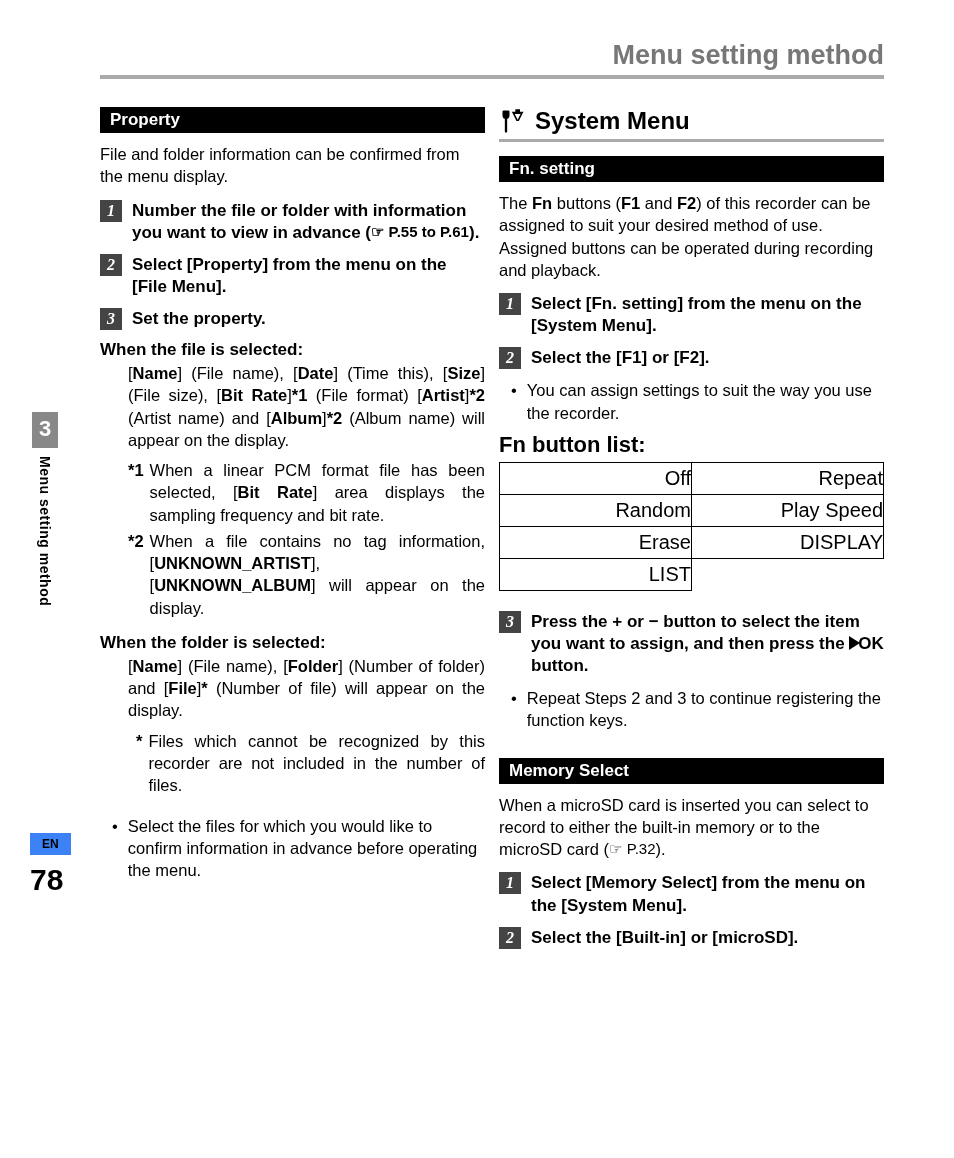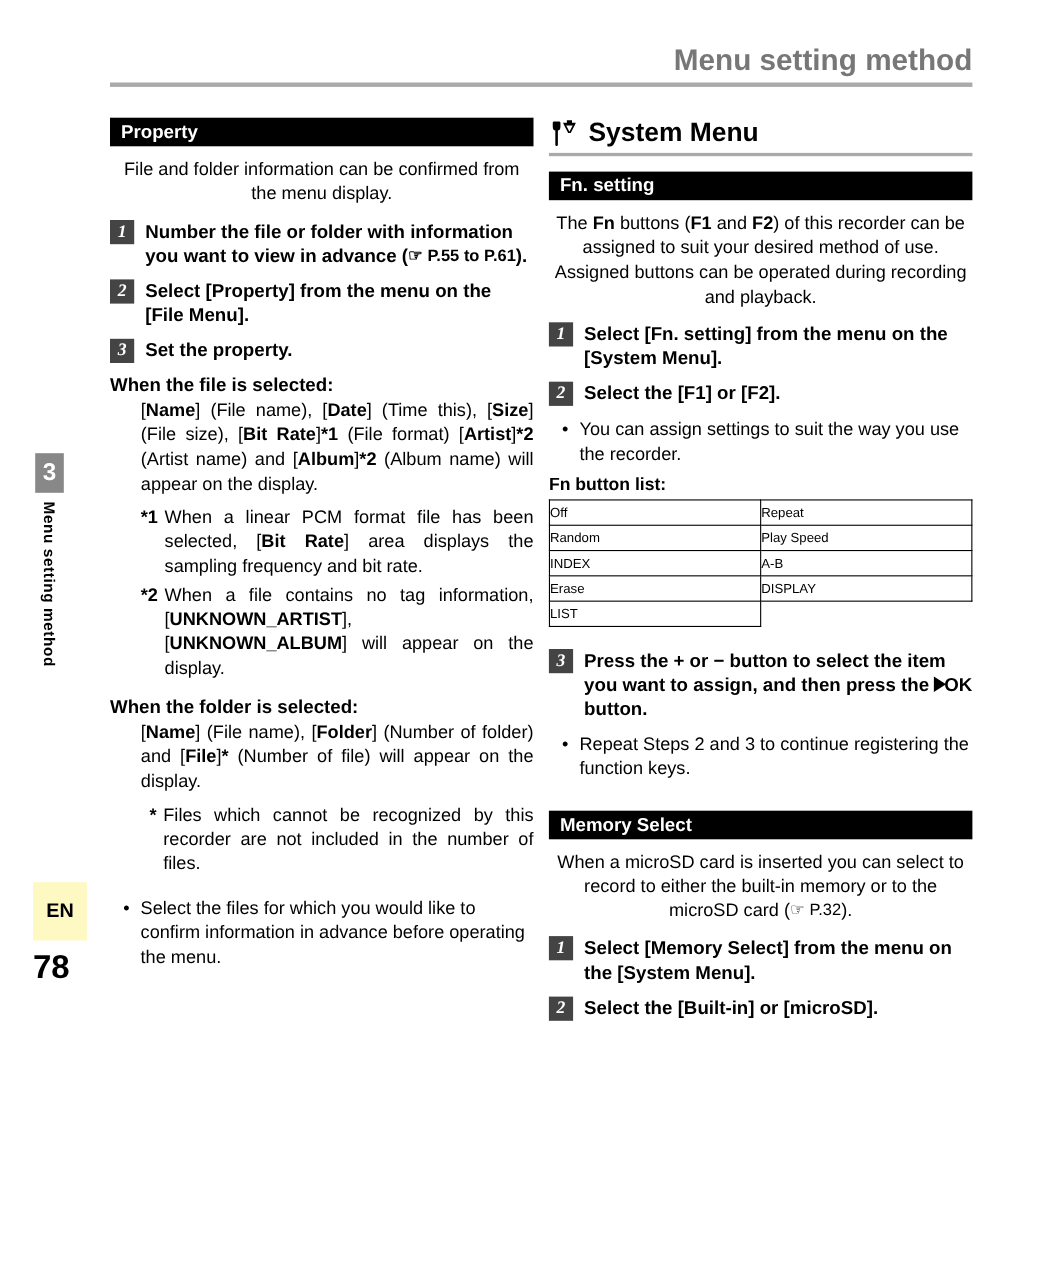--- a/index.html
+++ b/index.html
@@ -40,21 +40,20 @@
     color: #fff;
     font-weight: 700;
     font-size: 17px;
     padding: 3px 10px;
     margin-bottom: 10px;
   }
   .body-text {
     font-size: 16.5px;
     line-height: 1.35;
     margin-bottom: 12px;
-    text-align: center;
   }
   .step {
     display: flex;
     gap: 10px;
     margin-bottom: 10px;
   }
   .step-num {
     flex-shrink: 0;
     width: 22px;
     height: 22px;
@@ -108,38 +107,38 @@
     gap: 8px;
     font-weight: 800;
     font-size: 24px;
     border-bottom: 3px solid #aaa;
     padding-bottom: 4px;
     margin-bottom: 14px;
   }
   .section-title svg { width: 28px; height: 28px; }
   .fn-heading {
     font-weight: 800;
-    font-size: 16px;
+    font-size: 22px;
     margin: 8px 0 4px 0;
   }
   .fn-desc {
     font-size: 16.5px;
     line-height: 1.35;
     margin-left: 18px;
     margin-bottom: 12px;
   }
   table.fn-table {
     border-collapse: collapse;
     width: 100%;
     margin-bottom: 20px;
   }
   table.fn-table td {
     border: 1px solid #000;
-    text-align: left;
-    font-size: 12px;
+    text-align: right;
+    font-size: 20px;
     padding: 4px 0;
     width: 50%;
   }
   table.fn-table td.noborder { border: none; }
   .play-tri {
     display: inline-block;
     width: 0; height: 0;
     border-left: 11px solid #000;
     border-top: 7px solid transparent;
     border-bottom: 7px solid transparent;
@@ -167,24 +166,24 @@
     font-weight: 700;
     font-size: 14px;
     margin-top: 8px;
     margin-left: 5px;
     letter-spacing: 0.5px;
   }
   .lang-badge {
     position: absolute;
     left: 30px;
     bottom: 62px;
-    background: #fef9c3;
+    background: #3b82f6;
     font-weight: 800;
-    font-size: 18px;
-    padding: 16px 12px;
+    font-size: 12px;
+    padding: 4px 12px;
   }
   .page-num {
     position: absolute;
     left: 30px;
     bottom: 20px;
     font-weight: 700;
     font-size: 30px;
   }
   b { font-weight: 800; }
 </style>
@@ -285,24 +284,20 @@
         <tbody>
             <tr>
               <td>Off</td>
               <td>Repeat</td>
             </tr>
         <tr>
               <td>Random</td>
               <td>Play Speed</td>
             </tr>
         <tr>
-              <td>INDEX</td>
-              <td>A-B</td>
-            </tr>
-        <tr>
               <td>Erase</td>
               <td>DISPLAY</td>
             </tr>
         <tr>
               <td>LIST</td>
               <td class="noborder"></td>
             </tr>
       </tbody>
         </table>
 

